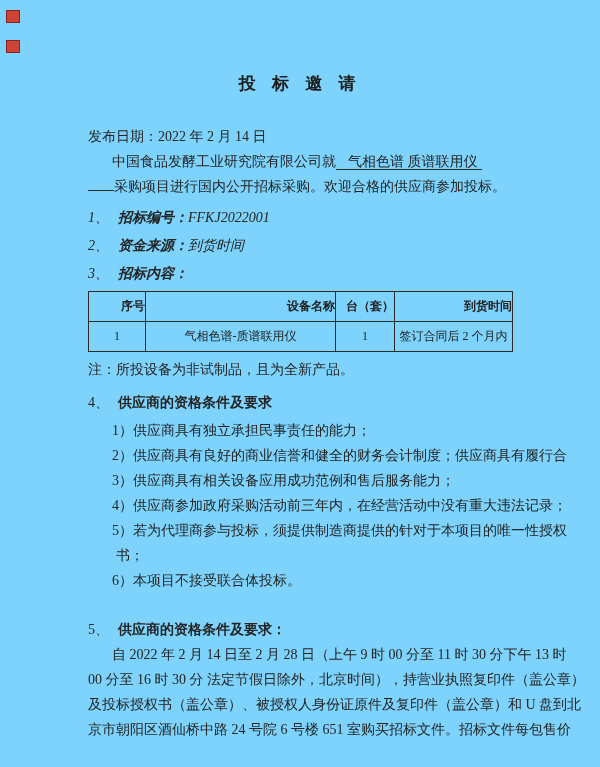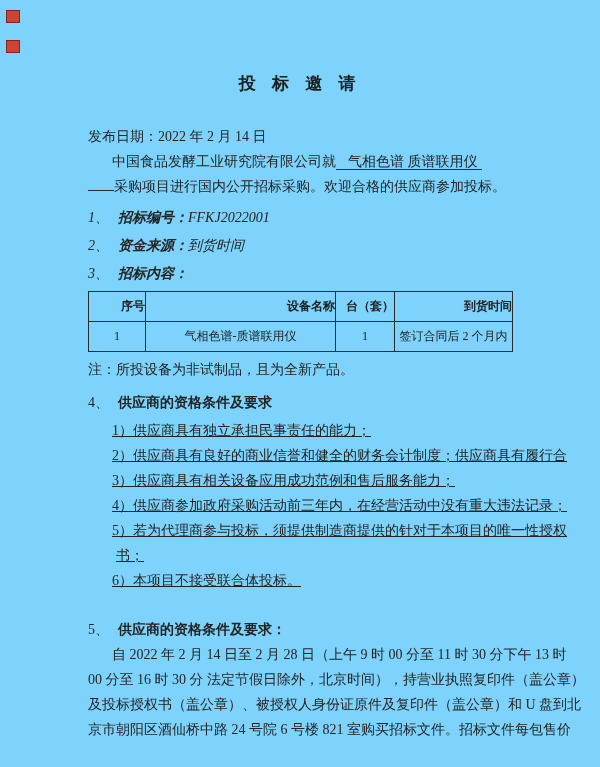--- a/index.html
+++ b/index.html
@@ -40,21 +40,21 @@
     border: 1px solid #2a2a2a; text-align: center; vertical-align: middle;
     font-size: 12px; height: 29px; padding: 0; overflow: hidden; white-space: nowrap;
   }
   table.equip th { font-weight: bold; text-align: right; }
   td.cn { font-weight: normal; }
   .col-1 { width: 57px; } .col-2 { width: 190px; } .col-3 { width: 59px; } .col-4 { width: 118px; }
 
   .note-line { font-weight: normal; margin-top: 5px; }
   .sec-heading { margin-top: 8px; }
   .sec5-heading { margin-top: 24px; }
-  .cond-block { margin-top: 3px; text-decoration: underline; }
+  .cond-block { margin-top: 3px; }
 </style>
 </head>
 <body>
 
 <div class="page">
 
   <div class="red-mark mark-1"></div>
   <div class="red-mark mark-2"></div>
 
   <div class="content">
@@ -110,18 +110,18 @@
       <div class="line cont5">书；</div>
       <div class="line ind">6）本项目不接受联合体投标。</div>
     </div>
 
     <div class="line sec5-heading"><span class="num-col">5、</span><span class="bold">供应商的资格条件及要求：</span></div>
 
     <div>
       <div class="line ind">自 2022 年 2 月 14 日至 2 月 28 日（上午 9 时 00 分至 11 时 30 分下午 13 时</div>
       <div class="line">00 分至 16 时 30 分 法定节假日除外，北京时间），持营业执照复印件（盖公章）</div>
       <div class="line">及投标授权书（盖公章）、被授权人身份证原件及复印件（盖公章）和 U 盘到北</div>
-      <div class="line">京市朝阳区酒仙桥中路 24 号院 6 号楼 821 室购买招标文件。招标文件每包售价</div>
+      <div class="line">京市朝阳区酒仙桥中路 24 号院 6 号楼 651 室购买招标文件。招标文件每包售价</div>
 
     </div>
 
   </div>
 </div>
 
 </body></html>

